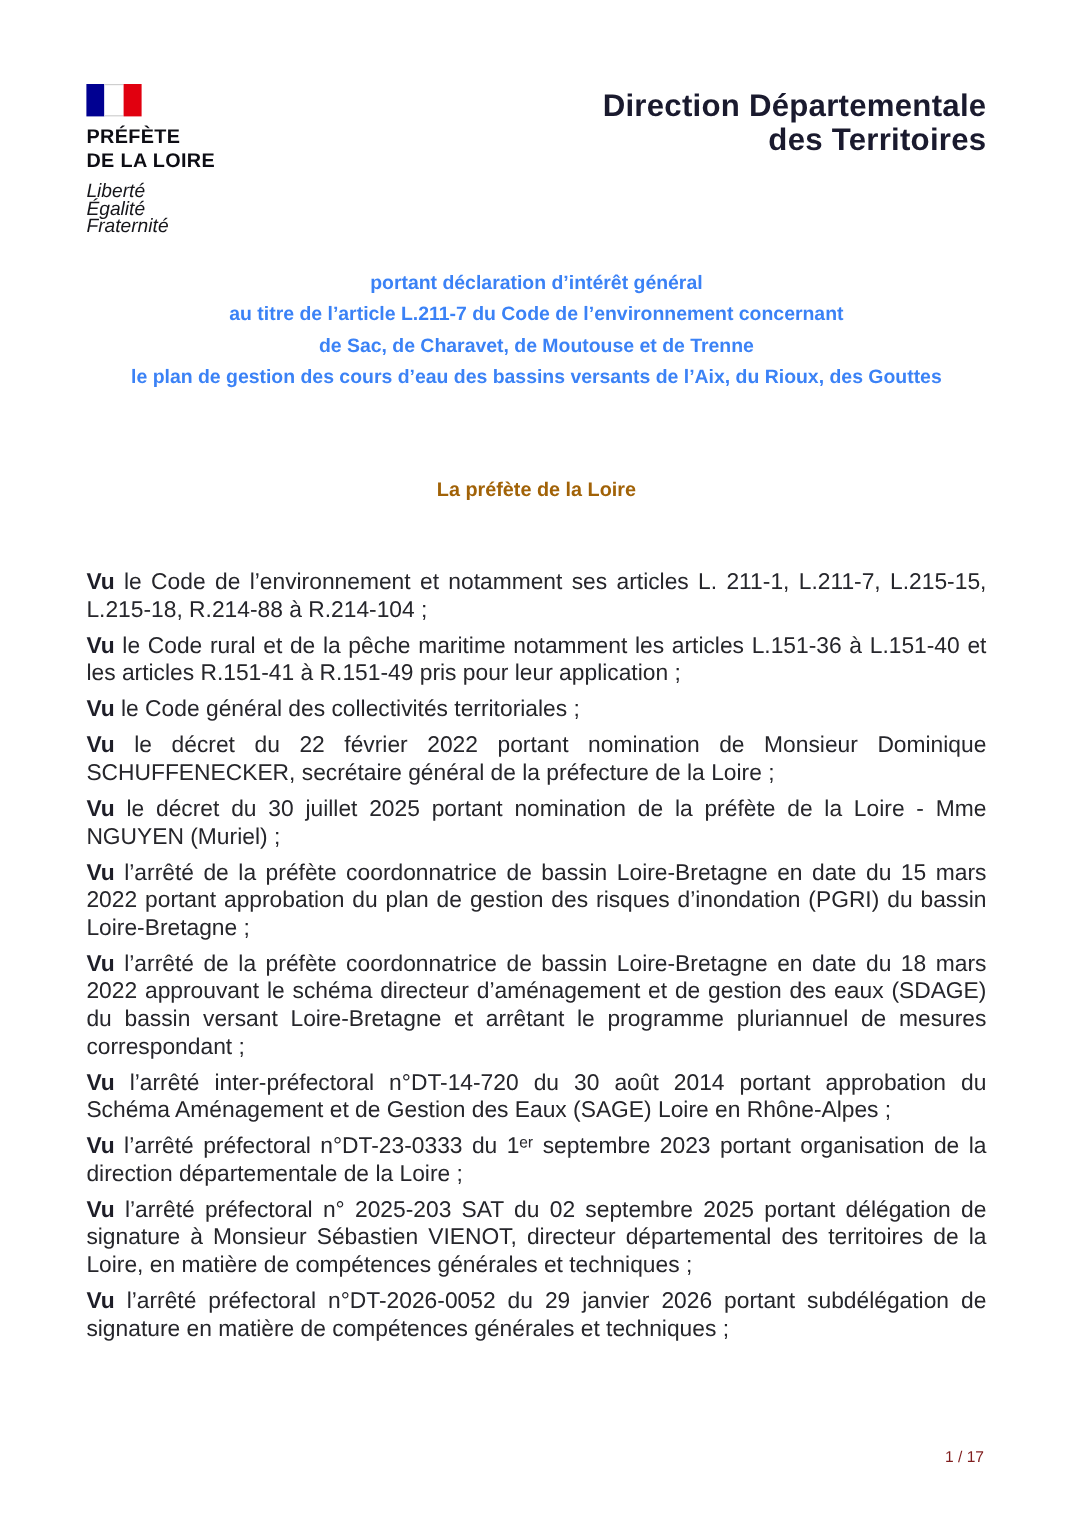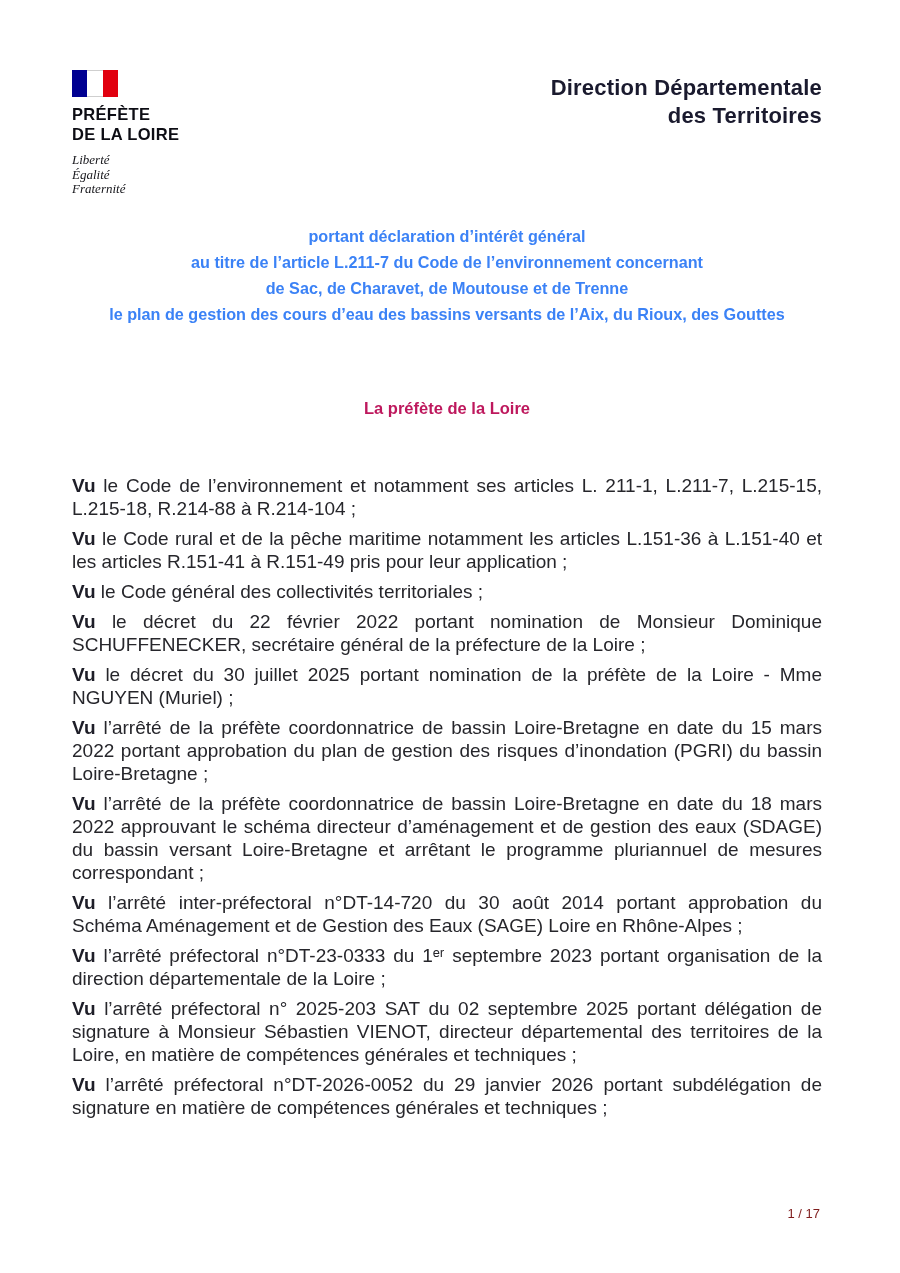--- a/index.html
+++ b/index.html
@@ -16,27 +16,27 @@
   }
 
   
   .doc-header { display:flex; justify-content:space-between; align-items:flex-start; }
   .logo-block { padding-top:2px; }
   .flag { width:46px; height:27px; display:flex; }
   .flag .stripe-blue  { width:33%; background:#000091; }
   .flag .stripe-white { width:34%; background:#ffffff; border-top:1px solid #cfcfcf; border-bottom:1px solid #cfcfcf; }
   .flag .stripe-red   { width:33%; background:#E1000F; }
   .inst-name { font-weight:bold; font-size:16.5px; line-height:20px; margin-top:7px; letter-spacing:.3px; color:#0d0d14; }
-  .motto { font-family:Liberation Serif, serif; font-style:italic; font-size:13px; line-height:14.5px; margin-top:9px; color:#15151a; }
-  .directorate { text-align:right; font-weight:bold; font-size:22px; line-height:28px; margin-top:6px; color:#1a1a2e; letter-spacing:.2px; }
+  .motto { font-family:Liberation Sans, sans-serif; font-style:italic; font-size:16px; line-height:14.5px; margin-top:9px; color:#15151a; }
+  .directorate { text-align:right; font-weight:bold; font-size:26px; line-height:28px; margin-top:6px; color:#1a1a2e; letter-spacing:.2px; }
 
   
   .doc-title { text-align:center; font-size:17px; font-weight:bold; margin-top:96px; color:#1b1b30; letter-spacing:.2px; }
   .doc-subtitle { text-align:center; font-weight:bold; font-size:16.2px; line-height:26px; margin-top:26px; color:#3b82f6; }
-  .salutation { text-align:center; font-weight:bold; font-size:16.5px; margin-top:72px; color:#be185d; }
+  .salutation { text-align:center; font-weight:bold; font-size:16.5px; margin-top:72px; color:#a16207; }
 
   
   .body-paragraphs { margin-top:56px; }
   .vu-para { font-size:19px; line-height:23px; text-align:justify; margin:0 0 7px 0; color:#26262b; }
   .vu-para strong { font-weight:bold; color:#1e1e28; }
 
   
   .page-number { position:absolute; right:80px; bottom:52px; font-size:13px; color:#7f1d1d; }
 </style>
 </head>

